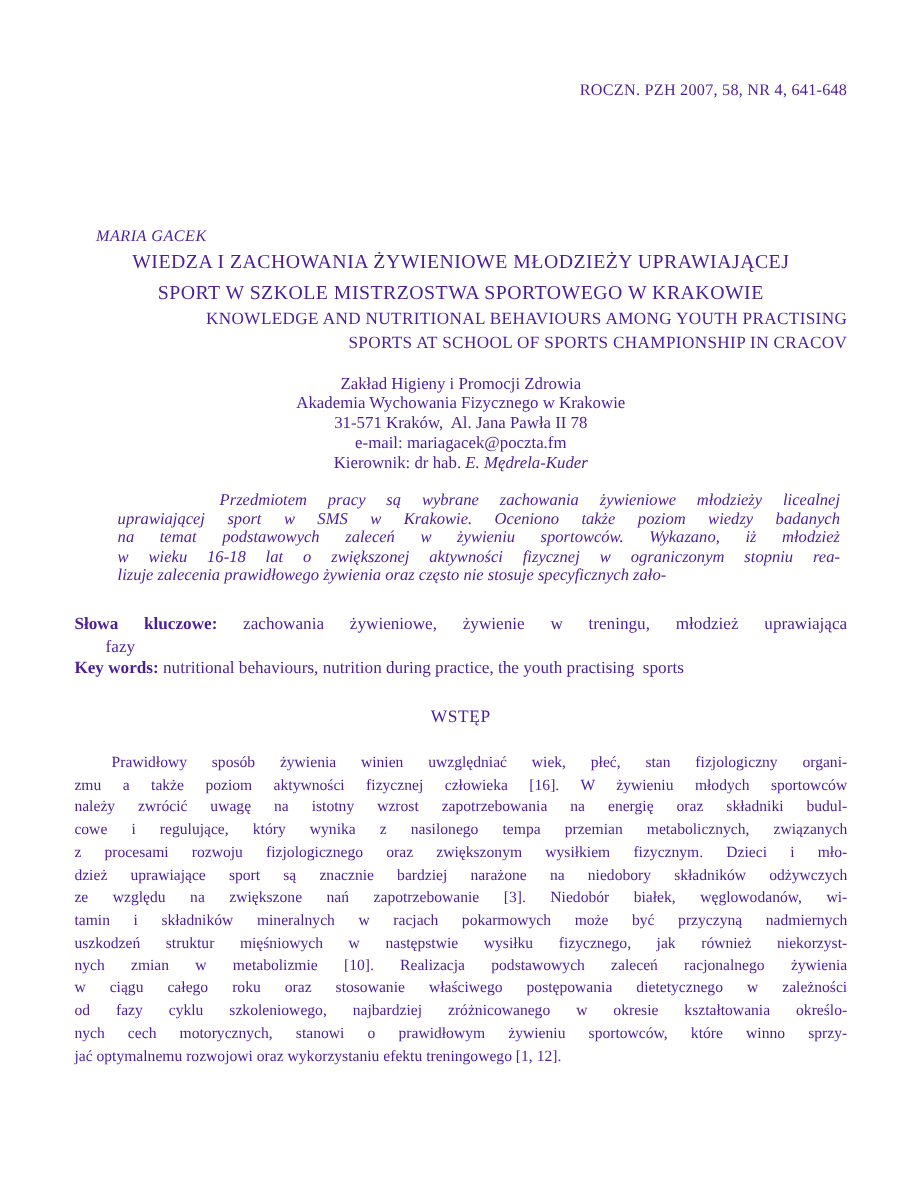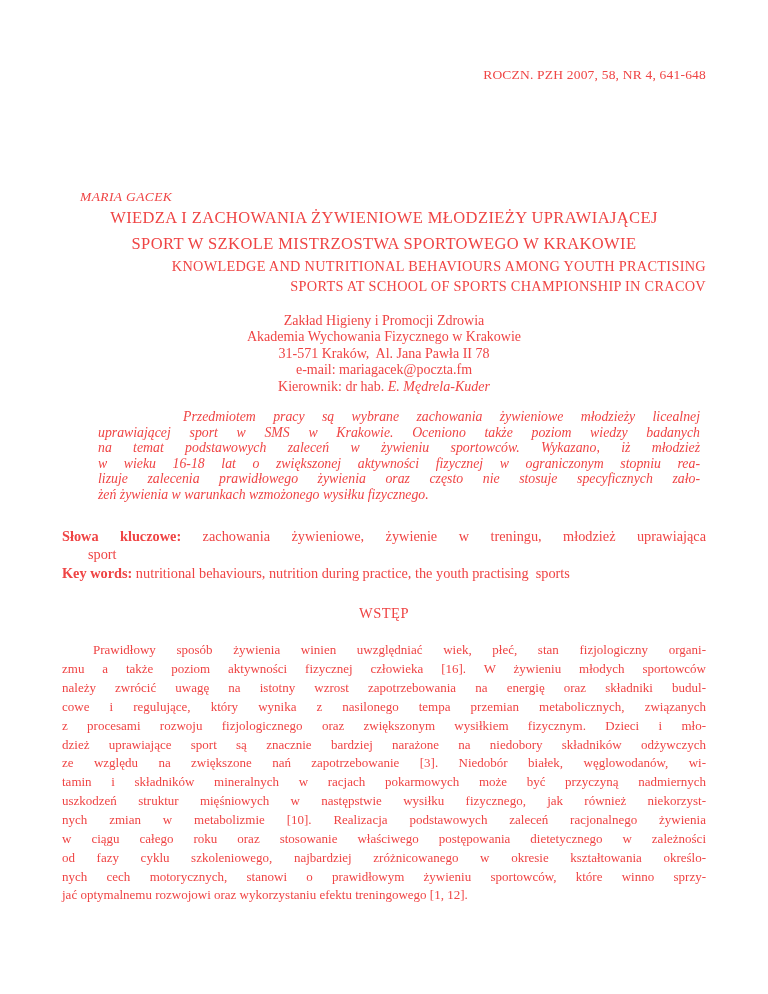--- a/index.html
+++ b/index.html
@@ -3,21 +3,21 @@
 <meta charset="utf-8">
 <style>
   html, body { margin: 0; padding: 0; background: #ffffff; }
   .page {
     position: relative;
     width: 768px;
     height: 994px;
     box-sizing: border-box;
     padding: 0 62px;
     background: #ffffff;
-    color: #ef4444;
+    color: #4c1d95;
     font-family: "Liberation Serif", "DejaVu Serif", serif;
     overflow: hidden;
   }
   .journal-ref {
     padding-top: 66px;
     text-align: right;
     font-size: 13.5px;
     letter-spacing: 0.2px;
     line-height: 17px;
   }
@@ -113,26 +113,25 @@
     <div class="aff-line"><span>Kierownik: dr hab. </span><i>E. Mędrela-Kuder</i></div>
   </div>
 
   <div class="abstract lines-just">
 
   <div class="line">Przedmiotem pracy są wybrane zachowania żywieniowe młodzieży licealnej</div>
       <div class="line">uprawiającej sport w SMS w Krakowie. Oceniono także poziom wiedzy badanych</div>
       <div class="line">na temat podstawowych zaleceń w żywieniu sportowców. Wykazano, iż młodzież</div>
       <div class="line">w wieku 16-18 lat o zwiększonej aktywności fizycznej w ograniczonym stopniu rea-</div>
       <div class="line">lizuje zalecenia prawidłowego żywienia oraz często nie stosuje specyficznych zało-</div>
-      <div class="line">żeń żywienia w warunkach wzmożonego wysiłku fizycznego.</div>
     </div>
 
   <div class="keywords">
     <div class="kw-line force-just"><b>Słowa kluczowe:</b> <span>zachowania żywieniowe, żywienie w treningu, młodzież uprawiająca</span></div>
-    <div class="kw-line kw-cont">sport</div>
+    <div class="kw-line kw-cont">fazy</div>
     <div class="kw-line pre"><b>Key words:</b><span> nutritional behaviours, nutrition during practice, the youth practising  sports</span></div>
   </div>
 
   <div class="section-heading">WSTĘP</div>
 
   <div class="intro lines-just">
 
   <div class="line">Prawidłowy sposób żywienia winien uwzględniać wiek, płeć, stan fizjologiczny organi-</div>
       <div class="line">zmu a także poziom aktywności fizycznej człowieka [16]. W żywieniu młodych sportowców</div>
       <div class="line">należy zwrócić uwagę na istotny wzrost zapotrzebowania na energię oraz składniki budul-</div>

